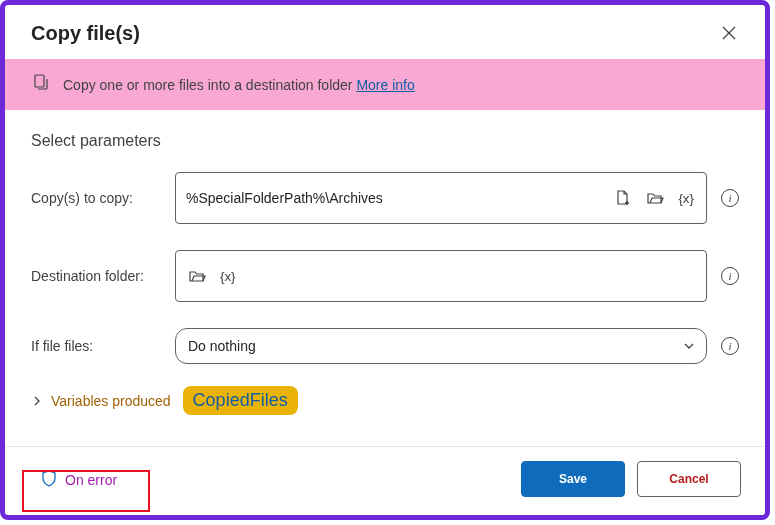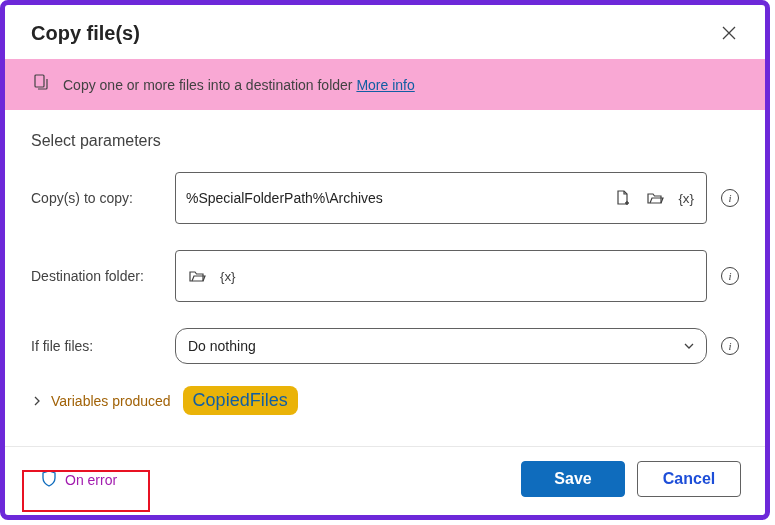--- a/index.html
+++ b/index.html
@@ -181,33 +181,33 @@
       pointer-events: none;
     }
     .btn-row {
       display: flex;
       gap: 12px;
     }
     .btn {
       min-width: 104px;
       height: 36px;
       border-radius: 4px;
-      font-size: 16px;
+      font-size: 12px;
       font-weight: 600;
       cursor: pointer;
       font-family: inherit;
     }
     .btn-primary {
       background: #0f6cbd;
       color: #fff;
       border: 1px solid #0f6cbd;
     }
     .btn-secondary {
       background: #fff;
-      color: #1d4ed8;
+      color: #b91c1c;
       border: 1px solid #616161;
     }
     .var-token {
       font-family: inherit;
     }
   </style>
 </head>
 <body>
 
 <div class="dialog">

